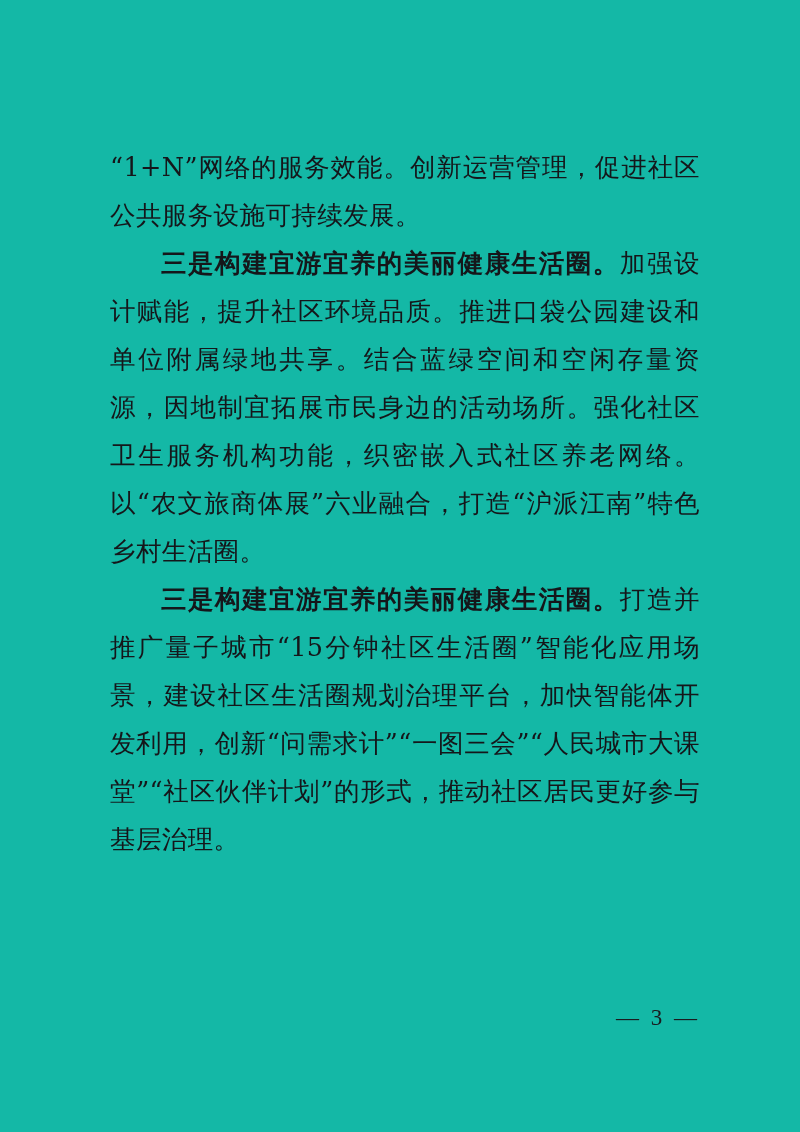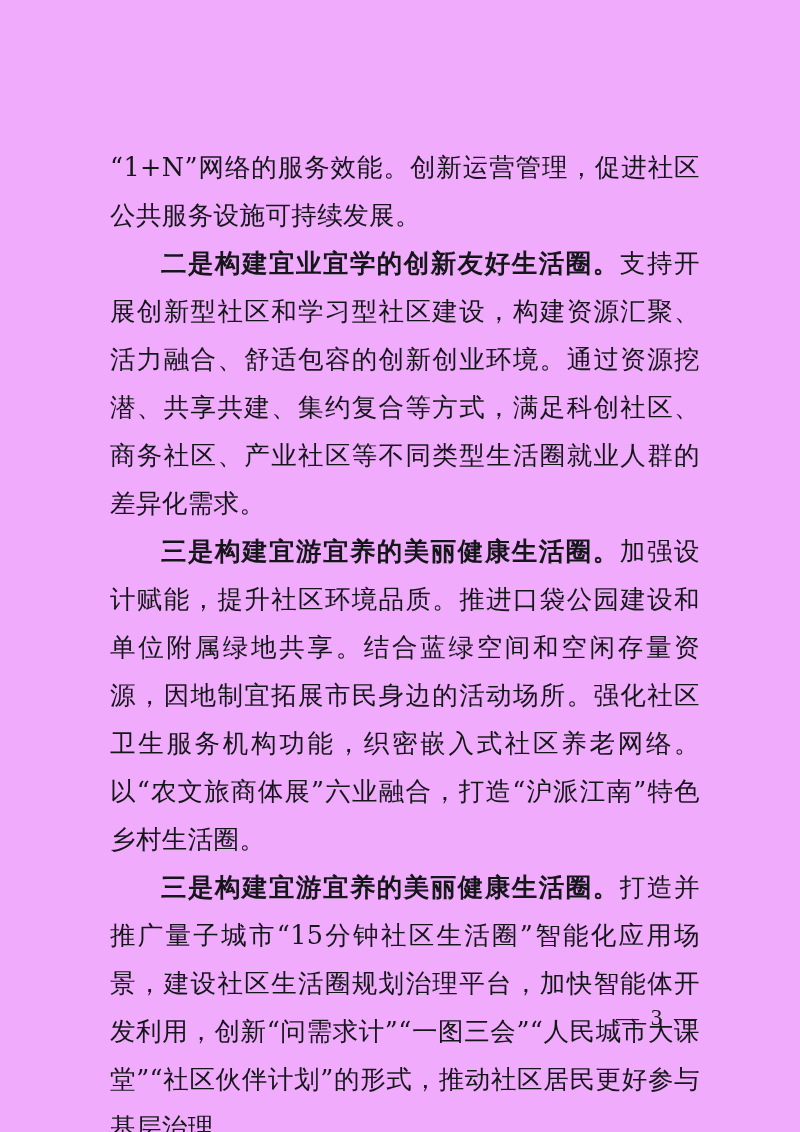--- a/index.html
+++ b/index.html
@@ -5,21 +5,21 @@
   html, body {
     margin: 0;
     padding: 0;
     background: #ffffff;
   }
 
   #page {
     position: relative;
     width: 800px;
     height: 1132px;
-    background: #f0abfc;
+    background: #14b8a6;
     overflow: hidden;
     box-sizing: border-box;
   }
 
   #content {
     position: absolute;
     left: 110px;
     top: 143px;
     width: 590px;
   }
@@ -63,23 +63,20 @@
 <body>
 
 <div id="page">
 
   <div id="content">
 
     <p class="para noindent">
       <span>“1+N”网络的服务效能。创新运营管理，促进社区公共服务设施可持续发展。</span>
     </p>
 
-    <p class="para">
-      <span class="lead">二是构建宜业宜学的创新友好生活圈。</span><span>支持开展创新型社区和学习型社区建设，构建资源汇聚、活力融合、舒适包容的创新创业环境。通过资源挖潜、共享共建、集约复合等方式，满足科创社区、商务社区、产业社区等不同类型生活圈就业人群的差异化需求。</span>
-    </p>
 
     <p class="para">
       <span class="lead">三是构建宜游宜养的美丽健康生活圈。</span><span>加强设计赋能，提升社区环境品质。推进口袋公园建设和单位附属绿地共享。结合蓝绿空间和空闲存量资源，因地制宜拓展市民身边的活动场所。强化社区卫生服务机构功能，织密嵌入式社区养老网络。以“农文旅商体展”六业融合，打造“沪派江南”特色乡村生活圈。</span>
     </p>
 
     <p class="para">
       <span class="lead">三是构建宜游宜养的美丽健康生活圈。</span><span>打造并推广量子城市“15分钟社区生活圈”智能化应用场景，建设社区生活圈规划治理平台，加快智能体开发利用，创新“问需求计”“一图三会”“人民城市大课堂”“社区伙伴计划”的形式，推动社区居民更好参与基层治理。</span>
     </p>
 
   </div>

